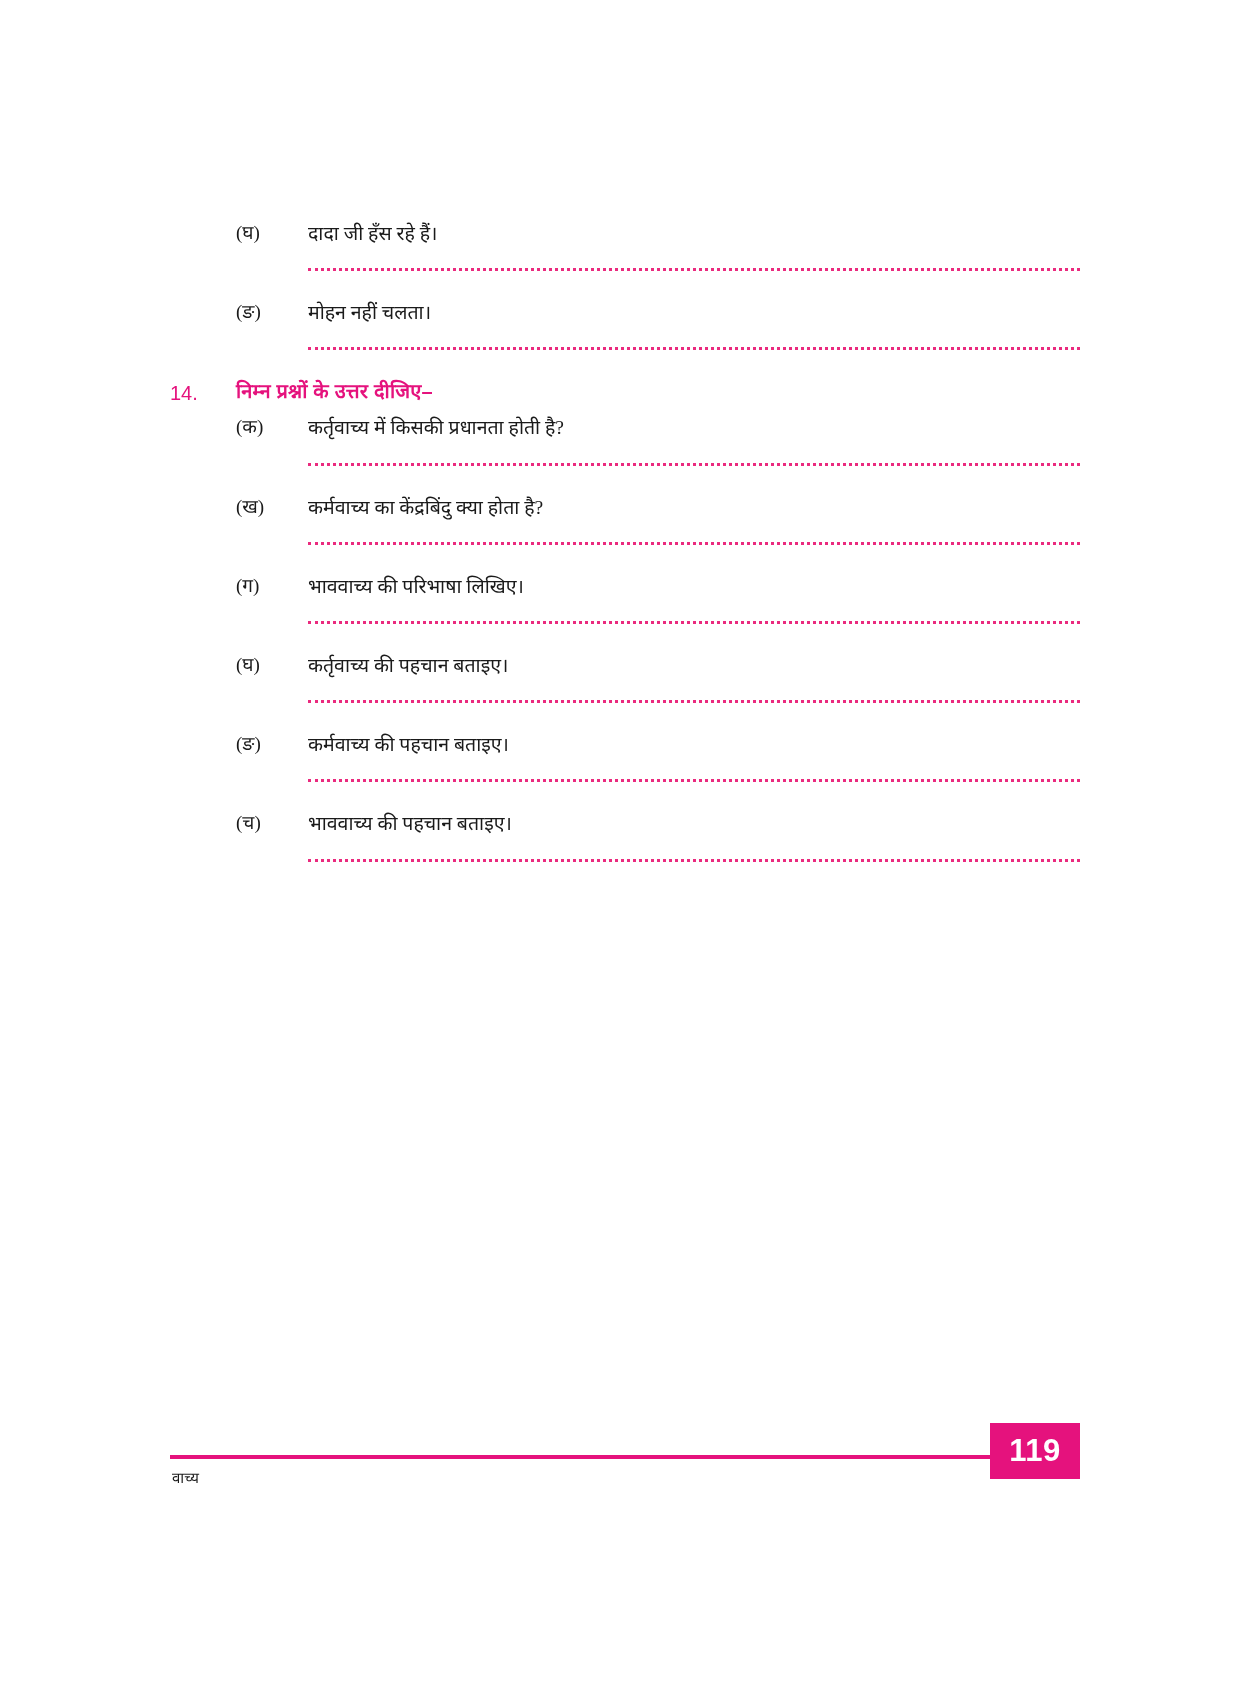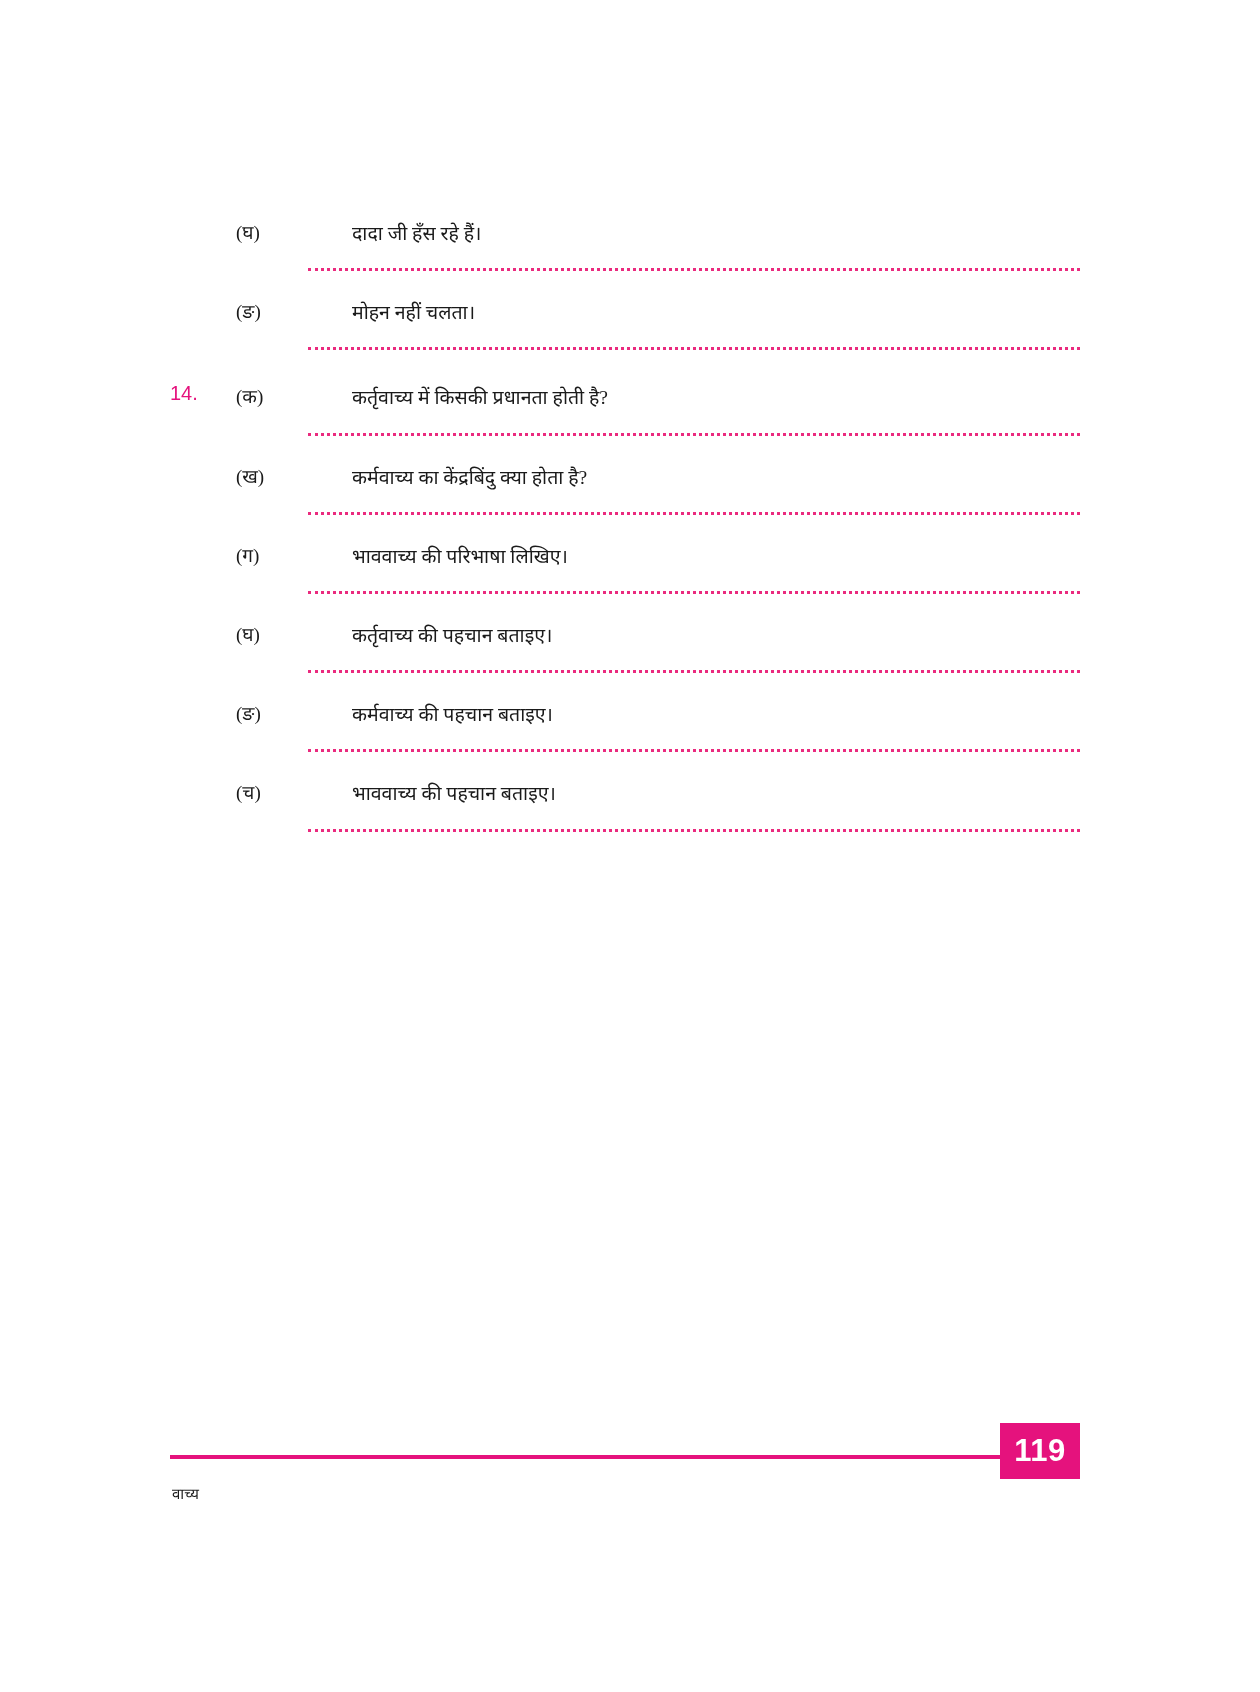--- a/index.html
+++ b/index.html
@@ -67,21 +67,20 @@
     line-height: 1.6;
     color: #1a1a1a;
     white-space: nowrap;
   }
 
   .subtext {
     flex: 1 1 auto;
     font-size: 19.5px;
     line-height: 1.6;
     color: #1a1a1a;
-    margin-left: 44px;
   }
 
   .qhead {
     font-size: 20px;
     font-weight: bold;
     color: #e5127d;
     font-family: "Liberation Sans", sans-serif;
     line-height: 1.5;
     letter-spacing: 0.2px;
   }
@@ -115,28 +114,27 @@
     background: #e5127d;
   }
 
   .footer-label {
     position: absolute;
     left: 172px;
     top: 12px;
     font-size: 15px;
     color: #1a1a1a;
     font-family: "Liberation Serif", serif;
-    margin-top: 16px;
   }
 
   .page-badge {
     position: absolute;
     right: 180px;
     top: -32px;
-    width: 80px;
+    width: 90px;
     height: 56px;
     background: #e5127d;
     color: #ffffff;
     display: flex;
     align-items: center;
     justify-content: center;
     font-family: "Liberation Sans", sans-serif;
     font-size: 31px;
     font-weight: bold;
     letter-spacing: 0.5px;
@@ -165,20 +163,21 @@
         </div>
         <div class="dotline"></div>
 
       </div>
     </div>
 
     <div class="qrow">
       <div class="qnum">14.</div>
       <div class="sublist">
 
+        <div class="qhead">निम्न प्रश्नों के उत्तर दीजिए–</div>
         <div class="spacer-sm"></div>
 
         <div class="subrow">
           <div class="sublabel">(क)</div>
           <div class="subtext">कर्तृवाच्य में किसकी प्रधानता होती है?</div>
         </div>
         <div class="dotline"></div>
 
         <div class="subrow">
           <div class="sublabel">(ख)</div>

